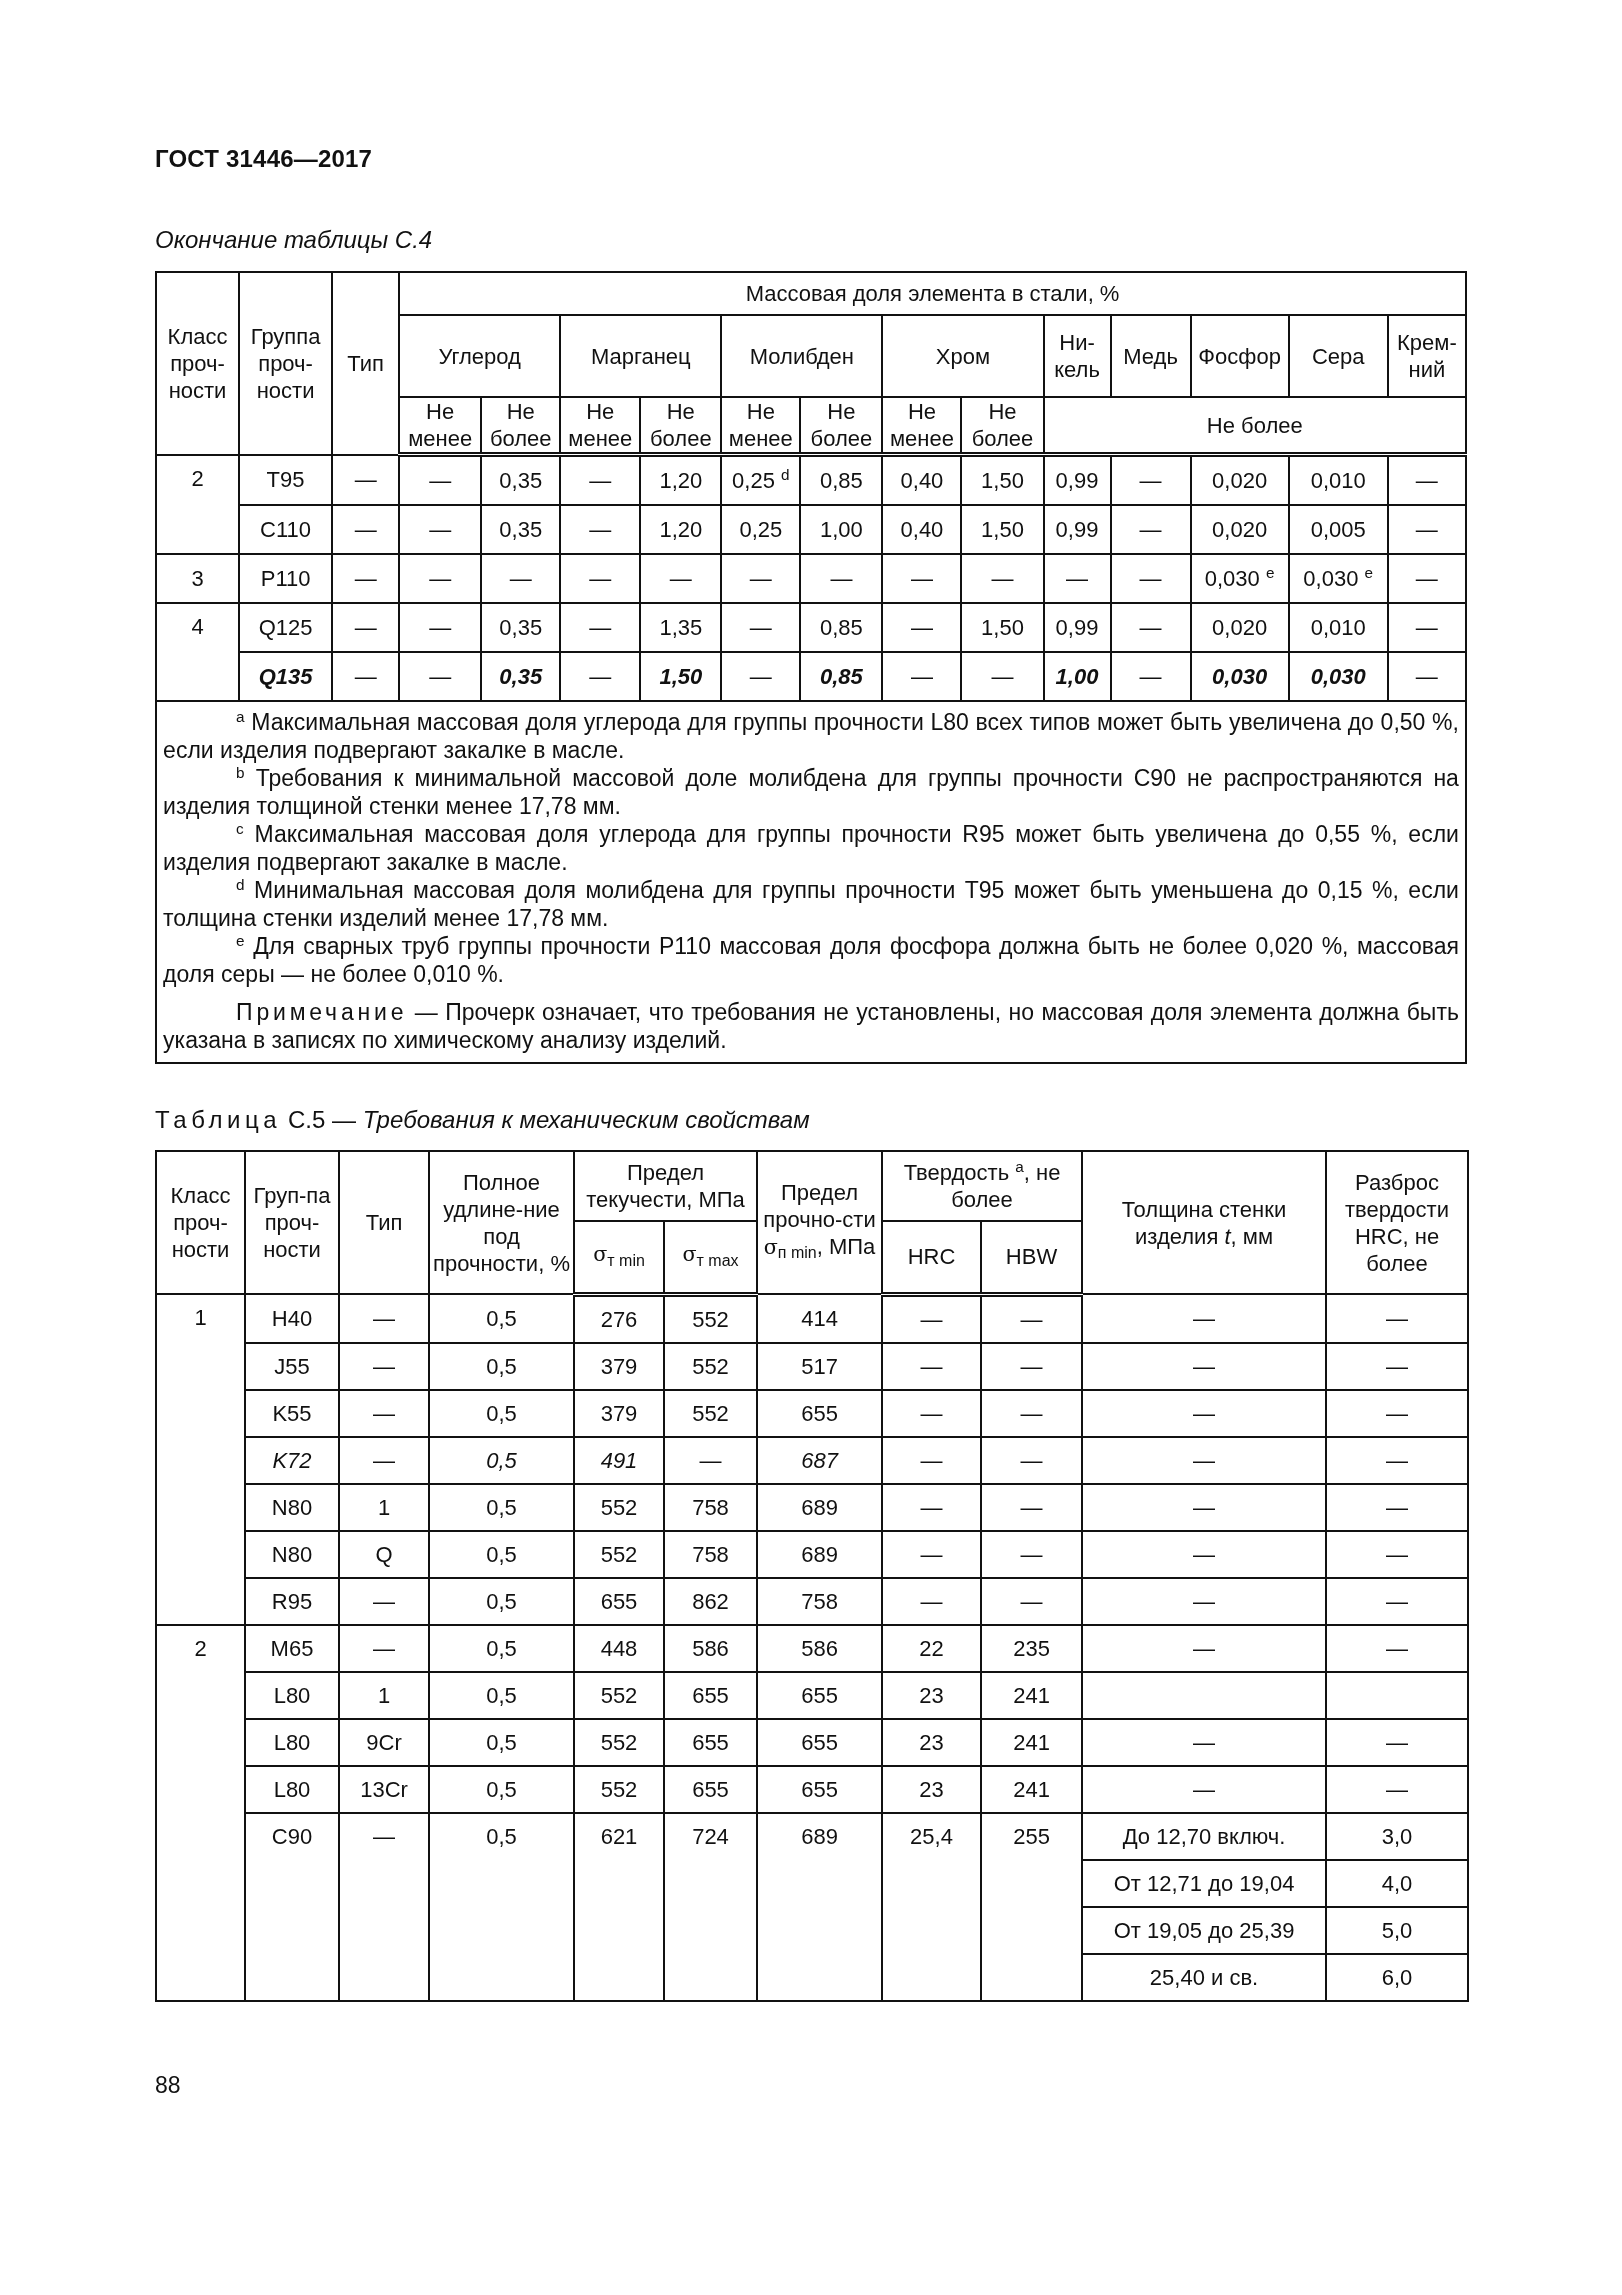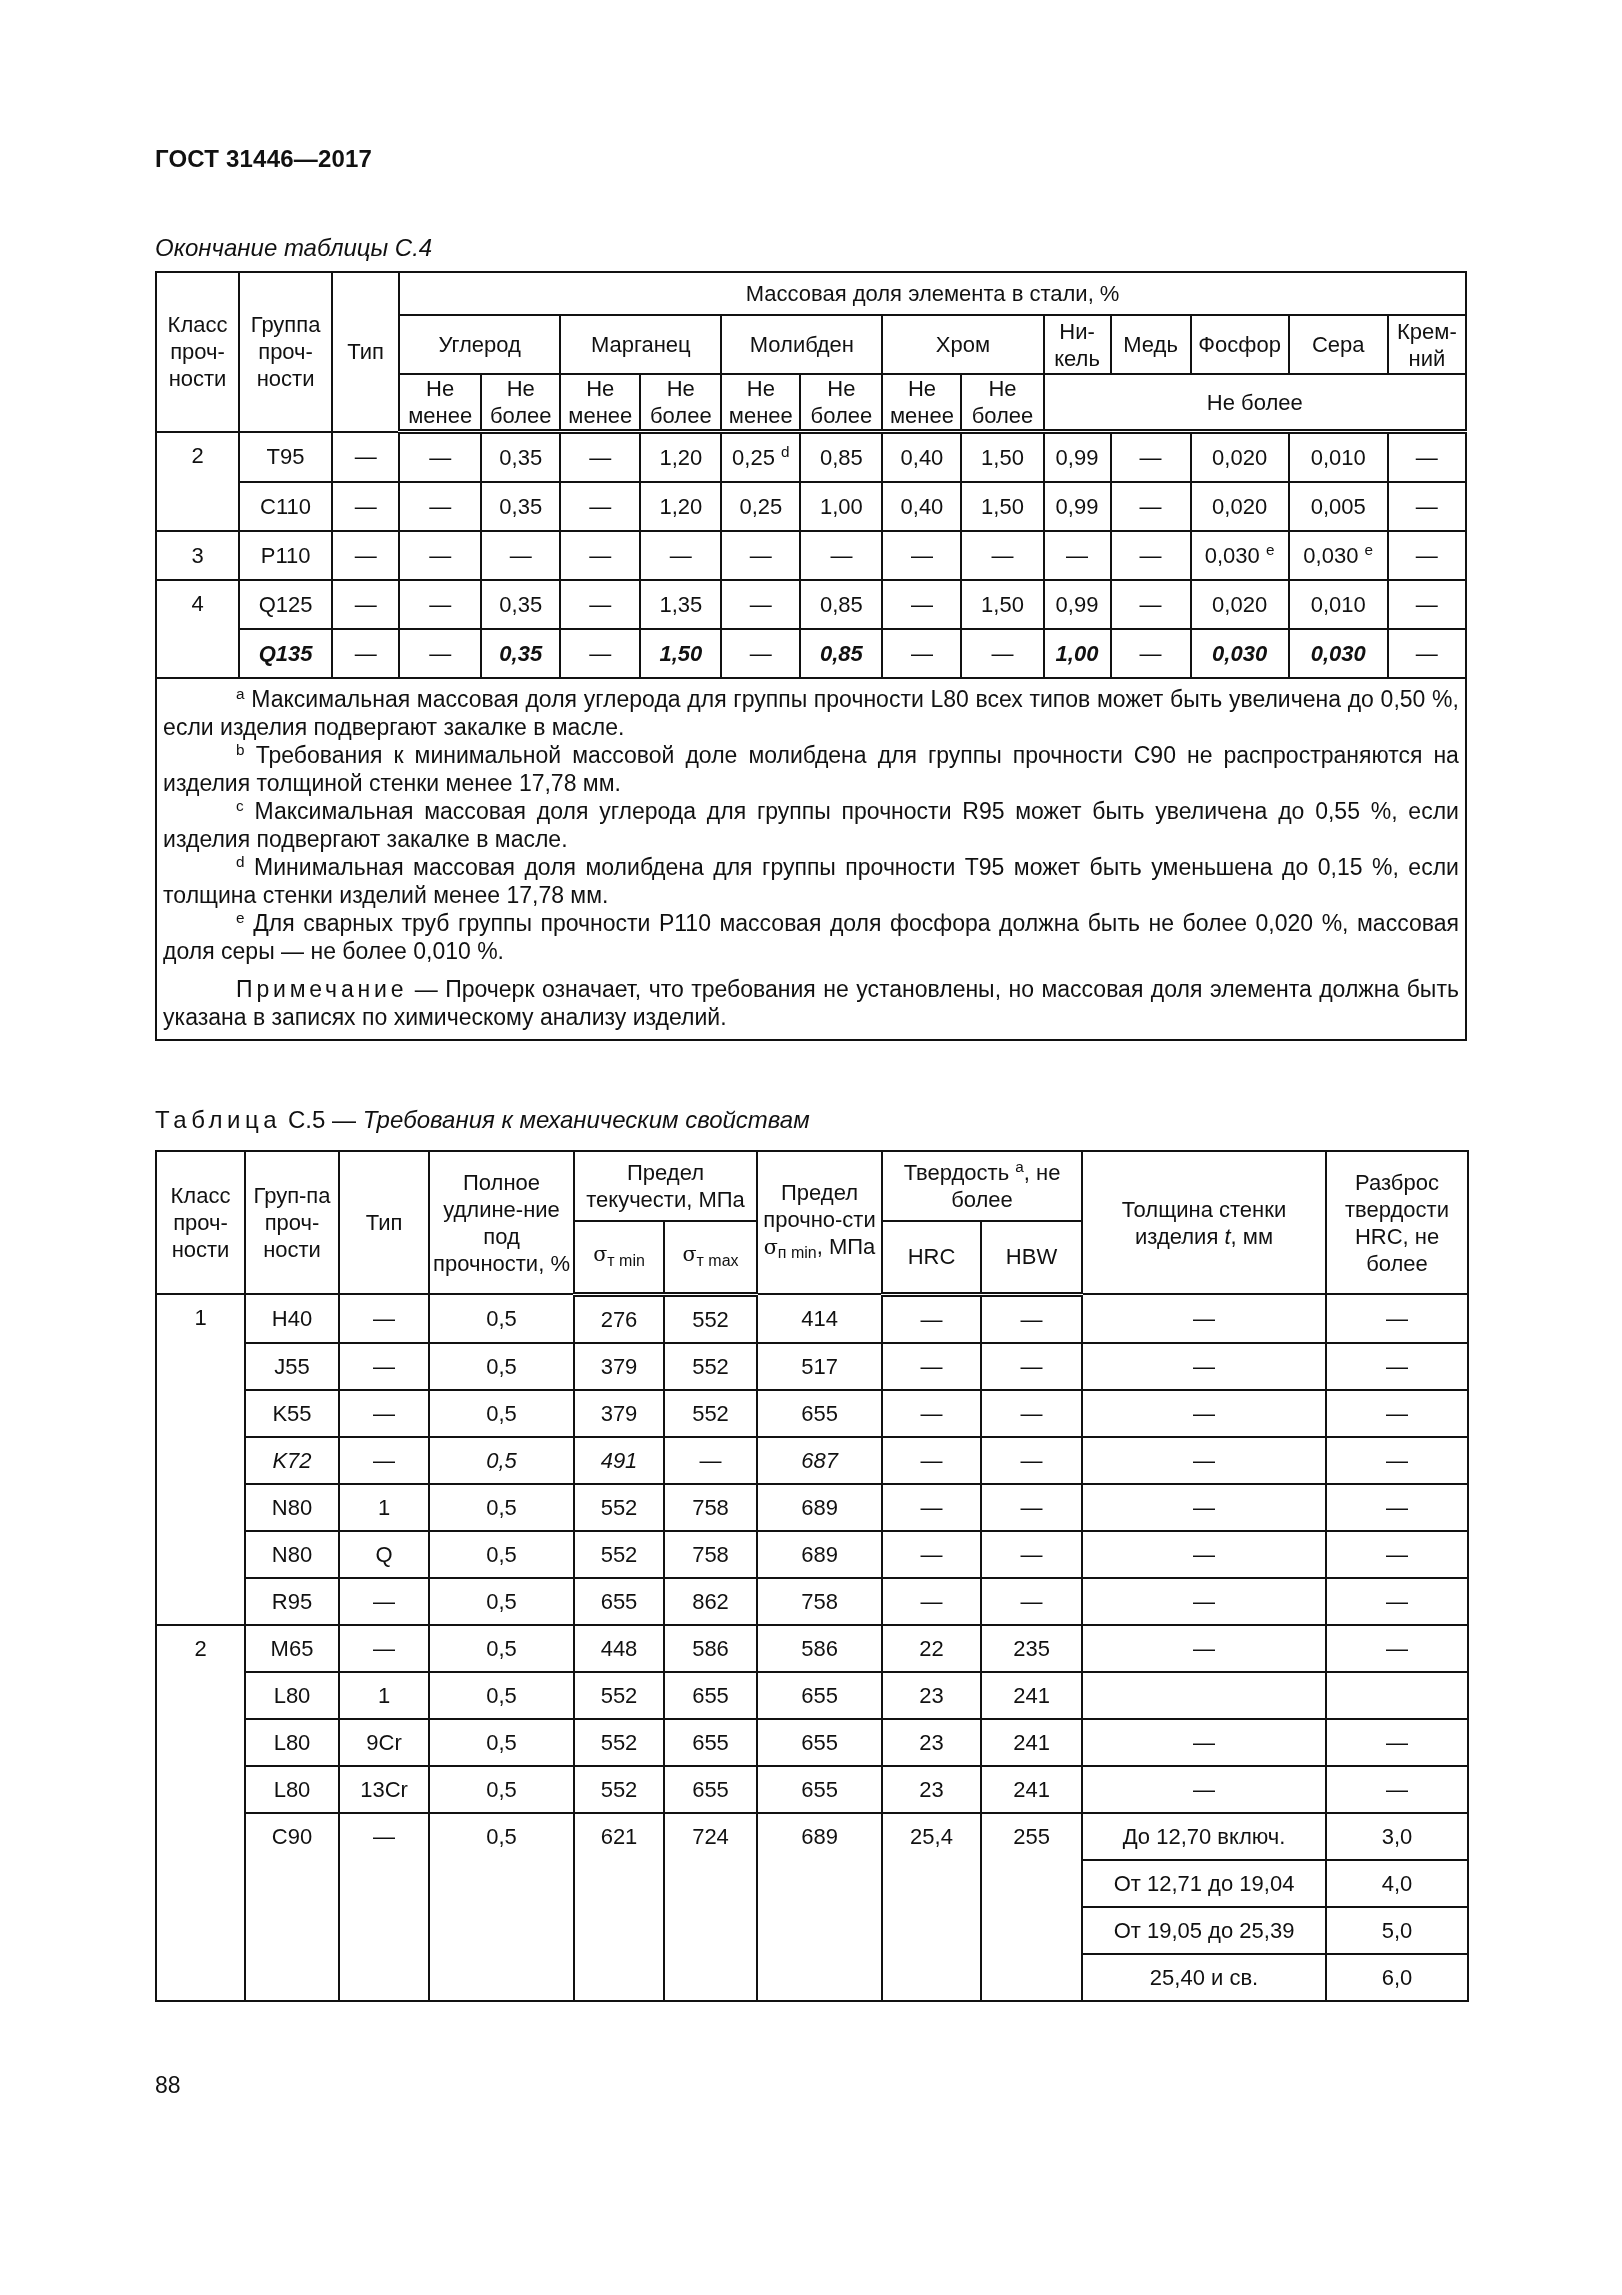--- a/index.html
+++ b/index.html
@@ -1,29 +1,29 @@
 <!DOCTYPE html>
 <html style="font-size:12.2px"><head>
 <meta charset="utf-8">
 <style>
   html, body { margin: 0; padding: 0; background: #ffffff; }
   body { width: 1623px; height: 2295px; position: relative; overflow: hidden;
          font-family: "Liberation Sans", "DejaVu Sans", sans-serif; color: #111; }
   .doc-title { position: absolute; left: 155px; top: 145px; font-size: 24px; font-weight: bold; letter-spacing: 0.2px; }
-  .caption-c4 { position: absolute; left: 155px; top: 226px; font-size: 24px; font-style: italic; margin-top: 8px; }
+  .caption-c4 { position: absolute; left: 155px; top: 226px; font-size: 24px; font-style: italic; }
   .caption-c5 { position: absolute; left: 155px; top: 1106px; font-size: 24px; }
   .caption-c5 .spaced { letter-spacing: 4.6px; }
   .caption-c5 .it { font-style: italic; }
   table.gost { position: absolute; left: 155px; border-collapse: collapse; table-layout: fixed; width: 1312px; }
   table.gost td, table.gost th { border: 2.3px solid #111; text-align: center; vertical-align: middle;
          font-weight: normal; font-size: 22px; line-height: 27px; padding: 0 1.5px; overflow: hidden; }
   table.gost thead tr:last-child th { border-bottom: 5.4px double #111; }
   .c4 { top: 271px; }
   .c4 .h1 { height: 43px; }
-  .c4 .h2 { height: 59px; margin-left: 12px; }
+  .c4 .h2 { height: 82px; margin-left: 12px; }
   .c4 .h3 { height: 44px; padding-left: 8px; }
   .c4 tbody td { height: 47px; }
   .c4 .top-align { vertical-align: top; padding-top: 9.2px; }
   .c4 .italic { font-style: italic; font-weight: bold; }
   sup { font-size: 15.3px; vertical-align: 7.7px; line-height: 0; }
   .c4 .notes td { text-align: left; padding: 6.1px 6.1px 7.7px 6.1px; font-size: 23px; line-height: 28px; }
   .fn { text-indent: 73px; margin: 0; text-align: justify; }
   .fn sup { font-size: 15.3px; }
   .note { margin: 10px 0 0 0; text-indent: 73px; text-align: justify; }
   .note .spaced { letter-spacing: 3.8px; }

